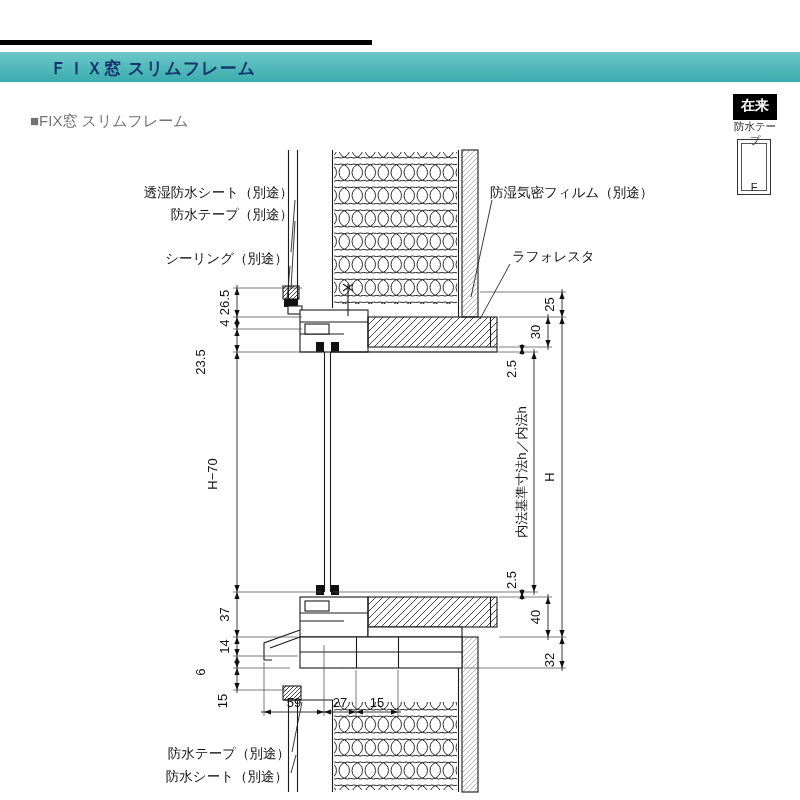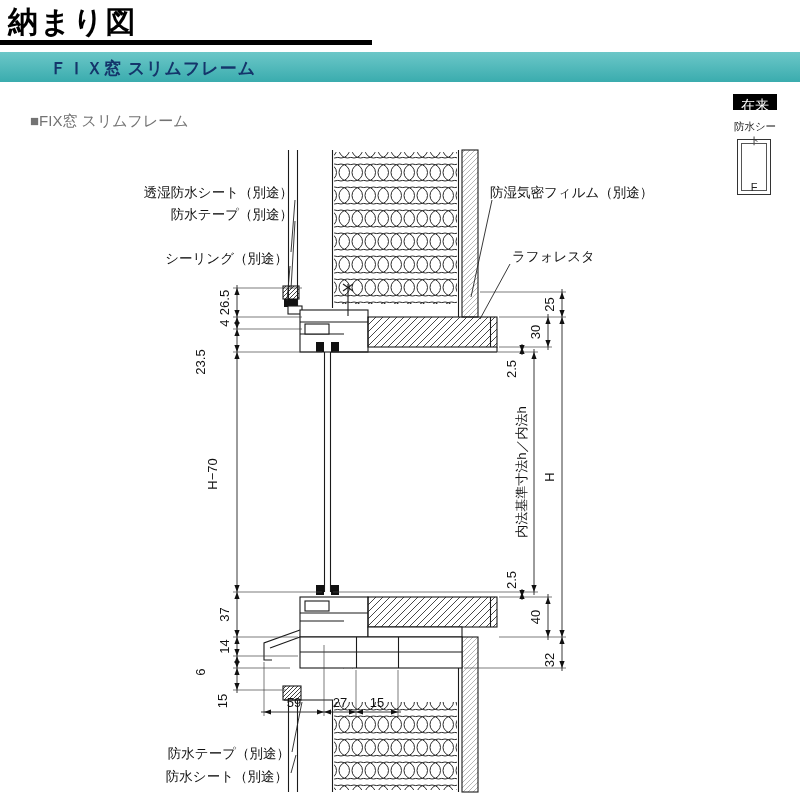--- a/index.html
+++ b/index.html
@@ -4,22 +4,22 @@
 <style>
   html,body{margin:0;padding:0;background:#fff;}
   #page{position:relative;width:800px;height:800px;background:#fff;overflow:hidden;
         font-family:"Liberation Sans","DejaVu Sans",sans-serif;color:#111;}
   .title{position:absolute;left:8px;top:2px;font-size:30px;font-weight:bold;letter-spacing:2px;color:#000;}
   .title-underline{position:absolute;left:0;top:40px;width:372px;height:5px;background:#000;}
   .band{position:absolute;left:0;top:52px;width:800px;height:30px;
         background:linear-gradient(180deg,#6cc7c8,#3aacae);padding-left:40px;}
   .band span{display:inline-block;padding:5px 0 0 10px;font-size:17px;font-weight:bold;color:#14356b;letter-spacing:1px;}
   .section-heading{position:absolute;left:30px;top:112px;font-size:15px;color:#737373;}
-  .badge{position:absolute;left:733px;top:94px;width:44px;height:16px;background:#000;color:#fff;
-         font-size:14px;font-weight:normal;text-align:center;line-height:22px;}
+  .badge{position:absolute;left:733px;top:94px;width:44px;height:26px;background:#000;color:#fff;
+         font-size:14px;font-weight:bold;text-align:center;line-height:22px;}
   .badge-caption{position:absolute;left:729px;top:120px;width:52px;text-align:center;font-size:10.5px;color:#222;}
   .elev{position:absolute;left:737px;top:139px;width:34px;height:56px;border:1.5px solid #333;box-sizing:border-box;}
   .elev .inner{position:absolute;left:3px;top:3px;right:3px;bottom:3px;border:1px solid #555;}
   .elev .mark{position:absolute;left:0;right:0;bottom:1px;text-align:center;font-size:11px;color:#222;}
   svg{position:absolute;left:0;top:0;}
   .ln{stroke:#1a1a1a;stroke-width:1.1;fill:none;}
   .wht{fill:#fff;stroke:#1a1a1a;stroke-width:1.1;}
   .patrect{stroke:#1a1a1a;stroke-width:1.1;}
   .blk{fill:#111;stroke:none;}
   .ext{stroke:#444;stroke-width:0.7;}
@@ -27,31 +27,30 @@
   .dimline{stroke:#222;stroke-width:0.9;fill:none;}
   .arrow{fill:#111;stroke:none;}
   .dim{font-size:13px;fill:#111;font-family:"Liberation Sans","DejaVu Sans",sans-serif;}
   .ann{font-size:13.5px;fill:#111;font-family:"Liberation Sans","DejaVu Sans",sans-serif;}
 </style>
 </head>
 <body>
 
 <div id="page">
 
-  <div class="title">納まり図</div>
   <div class="title-underline"></div>
 
   <div class="band" style="background: linear-gradient(rgb(108, 199, 200), rgb(58, 172, 174));">
     <span style="color: rgb(20, 53, 107);">ＦＩＸ窓 スリムフレーム</span>
   </div>
 
   <div class="section-heading">■FIX窓 スリムフレーム</div>
 
   <div class="badge">在来</div>
-  <div class="badge-caption">防水シート</div>
+  <div class="badge-caption">防水テープ</div>
   <div class="elev">
     <div class="inner"></div>
     <div class="mark">F</div>
   </div>
 
   <svg id="drawing" width="800" height="800" viewBox="0 0 800 800">
     <defs>
       <pattern id="insul" width="13" height="23" patternUnits="userSpaceOnUse">
         <circle cx="3" cy="11.5" r="8.5" fill="none" stroke="#2a2a2a" stroke-width="1"></circle>
         <circle cx="9.5" cy="11.5" r="8.5" fill="none" stroke="#2a2a2a" stroke-width="1"></circle>

